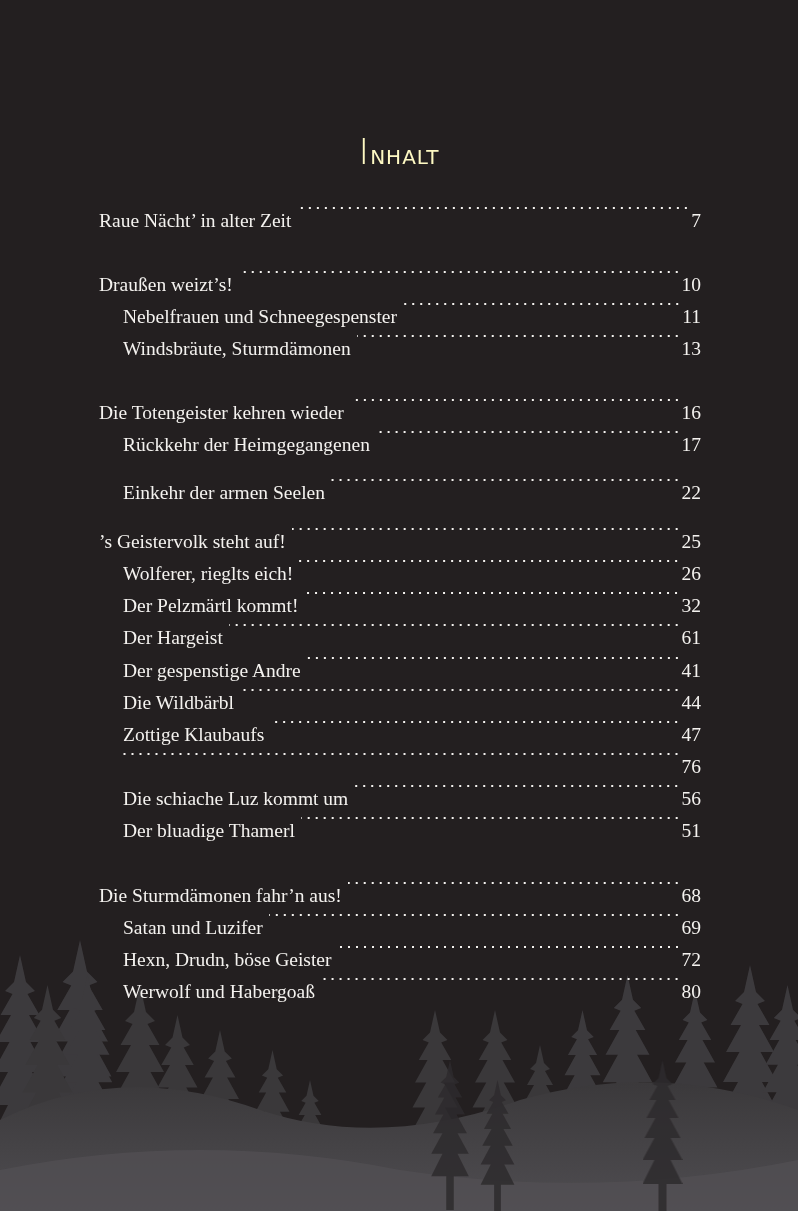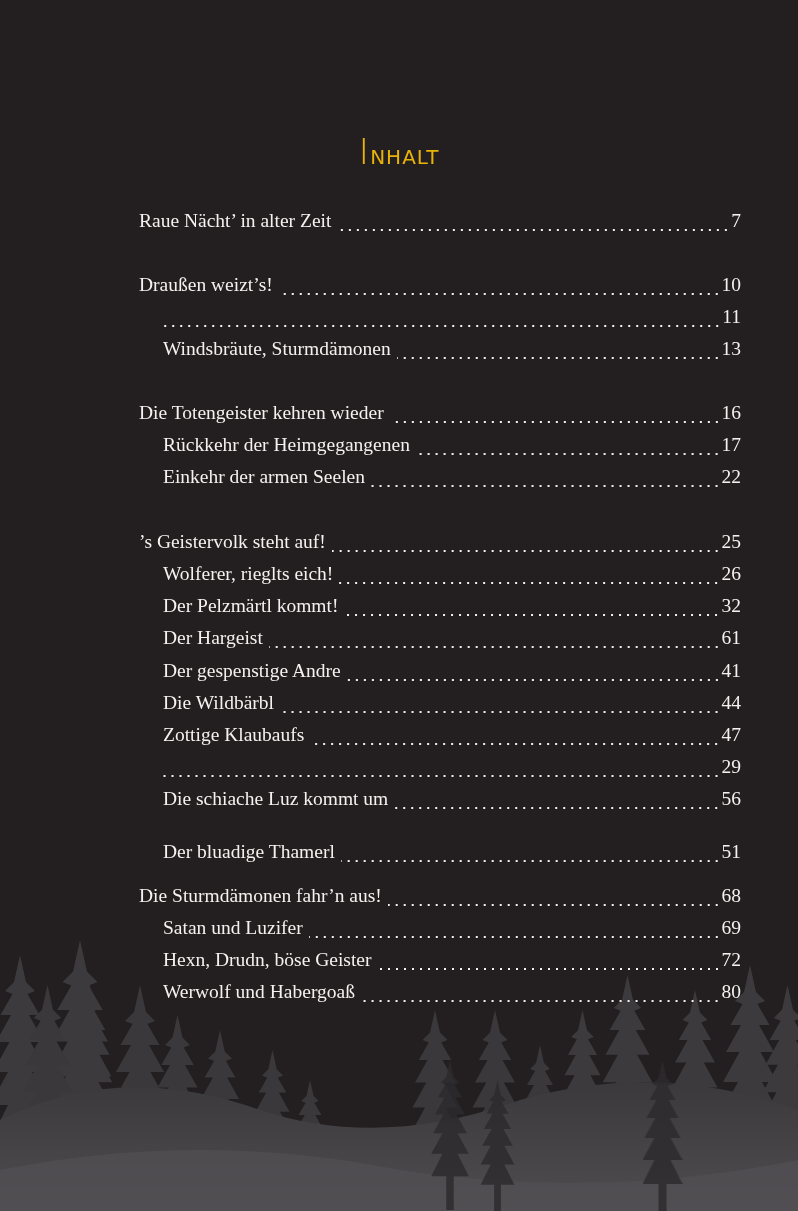--- a/index.html
+++ b/index.html
@@ -7,29 +7,28 @@
     width: 798px; height: 1211px; overflow: hidden;
     background: #231f20; position: relative;
     font-family: "Liberation Serif", "DejaVu Serif", serif;
     color: #f4f2ef;
   }
   .forest { position: absolute; left: 0; top: 0; width: 798px; height: 1211px; z-index: 0; }
   .page { position: absolute; left: 0; top: 0; width: 798px; height: 1211px; z-index: 1; }
   .title {
     position: absolute; top: 112px; left: 0; width: 798px; text-align: center;
     font-family: "DejaVu Sans", sans-serif; font-size: 29px; letter-spacing: 1px;
-    font-variant: small-caps; color: #eab308; font-weight: normal;
+    font-variant: small-caps; color: #fef9c3; font-weight: normal;
   }
   .title .cap { font-size: 36px; font-weight: 300; }
   .toc { position: absolute; left: 0; top: 0; width: 798px; }
   .entry {
     position: absolute; left: 99px; width: 602px; height: 30px;
-    display: flex; align-items: flex-end; font-size: 19.5px; line-height: 30px;
+    display: flex; align-items: flex-start; font-size: 19.5px; line-height: 30px;
     white-space: nowrap;
-    margin-left: 40px;
   }
   .entry.sub { left: 123px; width: 578px; }
   .entry .label { flex: 0 0 auto; padding-right: 6px; }
   .entry .leader {
     flex: 1 1 auto; height: 4px; margin-bottom: 4px;
     background-image: radial-gradient(circle, #f4f2ef 0.9px, transparent 1.3px);
     background-size: 8px 4px; background-repeat: repeat-x; background-position: right center;
   }
   .entry .page-num { flex: 0 0 auto; padding-left: 1px; font-size: 19.5px; }
 </style>
@@ -88,40 +87,41 @@
       <span class="leader"></span>
       <span class="page-num">7</span>
     </div>
 
     <div class="entry" style="top:270px">
       <span class="label">Draußen weizt’s!</span>
       <span class="leader"></span>
       <span class="page-num">10</span>
     </div>
     <div class="entry sub" style="top:302px">
+      <span class="label">Nebelfrauen und Schneegespenster</span>
       <span class="leader"></span>
       <span class="page-num">11</span>
     </div>
     <div class="entry sub" style="top:334px">
       <span class="label">Windsbräute, Sturmdämonen</span>
       <span class="leader"></span>
       <span class="page-num">13</span>
     </div>
 
     <div class="entry" style="top:398px">
       <span class="label">Die Totengeister kehren wieder</span>
       <span class="leader"></span>
       <span class="page-num">16</span>
     </div>
     <div class="entry sub" style="top:430px">
       <span class="label">Rückkehr der Heimgegangenen</span>
       <span class="leader"></span>
       <span class="page-num">17</span>
     </div>
-    <div class="entry sub" style="top:462px">
+    <div class="entry sub" style="top:478px">
       <span class="label">Einkehr der armen Seelen</span>
       <span class="leader"></span>
       <span class="page-num">22</span>
     </div>
 
     <div class="entry" style="top:527px">
       <span class="label">’s Geistervolk steht auf!</span>
       <span class="leader"></span>
       <span class="page-num">25</span>
     </div>
@@ -150,28 +150,28 @@
       <span class="leader"></span>
       <span class="page-num">44</span>
     </div>
     <div class="entry sub" style="top:720px">
       <span class="label">Zottige Klaubaufs</span>
       <span class="leader"></span>
       <span class="page-num">47</span>
     </div>
     <div class="entry sub" style="top:752px">
       <span class="leader"></span>
-      <span class="page-num">29</span>
+      <span class="page-num">76</span>
     </div>
     <div class="entry sub" style="top:784px">
       <span class="label">Die schiache Luz kommt um</span>
       <span class="leader"></span>
       <span class="page-num">56</span>
     </div>
-    <div class="entry sub" style="top:837px">
+    <div class="entry sub" style="top:816px">
       <span class="label">Der bluadige Thamerl</span>
       <span class="leader"></span>
       <span class="page-num">51</span>
     </div>
 
     <div class="entry" style="top:881px">
       <span class="label">Die Sturmdämonen fahr’n aus!</span>
       <span class="leader"></span>
       <span class="page-num">68</span>
     </div>

